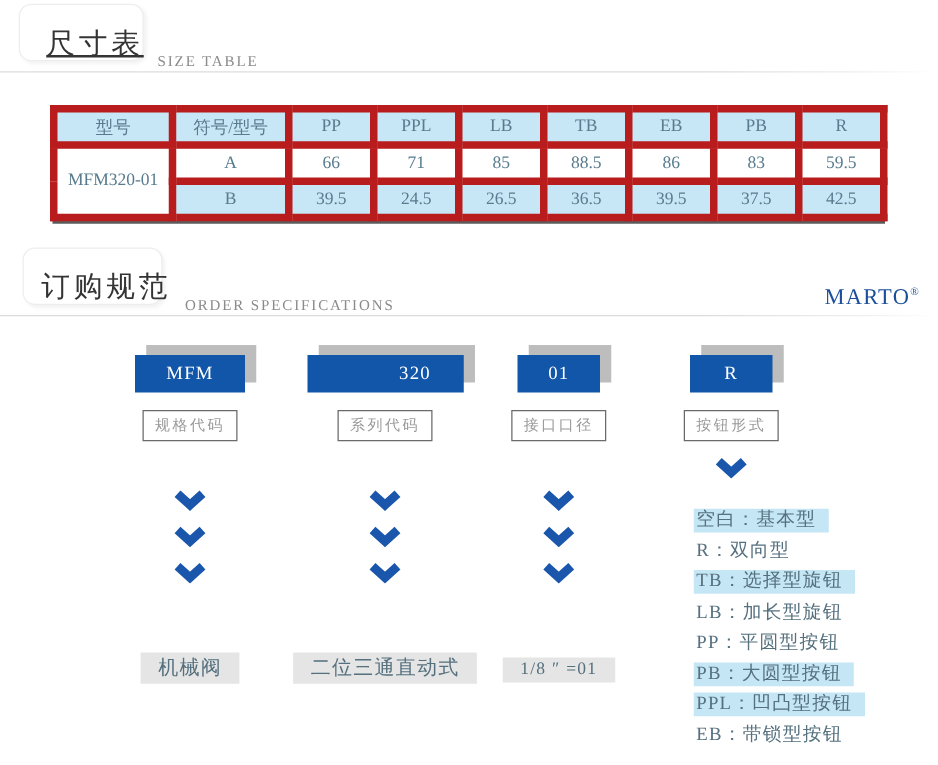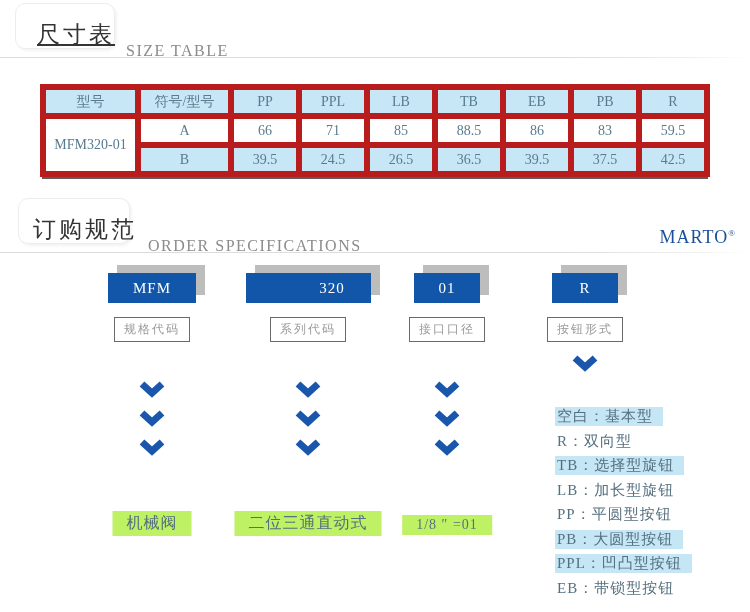--- a/index.html
+++ b/index.html
@@ -8,21 +8,21 @@
 
   
   .tab { position:absolute; border:1px solid #ededed; border-radius:10px;
          box-shadow:2px 2px 3px rgba(0,0,0,0.05); background:#fff; }
   .tab1 { left:15px; top:3px; width:98px; height:44px; }
   .tab2 { left:18px; top:198px; width:110px; height:44px; }
 
   .h-cn { position:absolute; font-size:23px; color:#343434; letter-spacing:3px; white-space:nowrap; }
   .h-cn1 { left:37px; top:19px;text-decoration:underline; }
   .h-cn2 { left:33px; top:214px; }
-  .h-en { position:absolute; font-size:16px; color:#8b8b8b; letter-spacing:1.5px; white-space:nowrap; }
+  .h-en { position:absolute; font-size:12px; color:#8b8b8b; letter-spacing:1.5px; white-space:nowrap; }
   .h-en1 { left:126px; top:42px; }
   .h-en2 { left:148px; top:237px; }
 
   .rule { position:absolute; left:0; width:750px; height:1px;
           background:linear-gradient(to right,#dcdcdc 0%,#dcdcdc 75%,#efefef 92%,#ffffff 100%); }
   .rule1 { top:57px; }
   .rule2 { top:252px; }
 
   .brand { position:absolute; right:14px; top:227px; font-weight:normal; font-size:18px;
            color:#1b4f9b; letter-spacing:1px; white-space:nowrap; }
@@ -31,38 +31,38 @@
   
   table.size { position:absolute; left:40px; top:84px; width:670px; border-collapse:collapse;
                table-layout:fixed; box-shadow:0 4px 0 -2px #5c5c5c; }
   table.size th, table.size td { border:6px solid #b91c1c; text-align:center; font-size:14px;
                color:#587b8e; height:23px; padding:0; font-weight:normal; background:#fff; }
   table.size tr.hdr th { background:#c8e7f6; }
   table.size tr.rb td { background:#c8e7f6; }
   table.size td.model { background:#fff; }
 
   
-  .code-col { position:absolute; top:265px; width:150px; height:281px; }
+  .code-col { position:absolute; top:276px; width:150px; height:281px; }
   .col1 { left:77px; } .col2 { left:233px; } .col3 { left:372px; } .col4 { left:510px; }
 
   .code-box { position:relative; margin:8px auto 0; height:30px; background:#1156a8; color:#fff;
               text-align:center; line-height:30px; font-size:15px; letter-spacing:1px;
               box-shadow:9px -8px 0 0 #bdbdbd; }
   .w88 { width:88px; } .w77 { width:77px;padding-left:48px; } .w66 { width:66px; }
 
   .label-box { position:absolute; top:52px; left:50%; transform:translateX(-50%);
                border:1px solid #6a6a6a; background:#fff; color:#9a9a9a; font-size:12px;
                letter-spacing:2px; padding:3px 9px; white-space:nowrap; }
 
   .arrows { position:absolute; top:116px; left:0; width:100%; text-align:center; }
   .arrows.single { top:90px; }
   .arrows svg { display:block; margin:0 auto 12px; }
 
   .result { position:absolute; top:246px; left:50%; transform:translateX(-50%);
-            background:#bef264; color:#55707e; font-size:16px; padding:2px 14px;
+            background:#e5e5e5; color:#55707e; font-size:16px; padding:2px 14px;
             white-space:nowrap; letter-spacing:1px; }
   .col3 .result { font-size:14px; top:250px; }
 
   
   .type-list { position:absolute; left:527px; top:404px; font-size:15px; color:#55707e; }
   .type-row { height:24.5px; line-height:24.5px; white-space:nowrap;padding-left:28px; }
   .type-row span { padding:1px 10px 2px 2px; letter-spacing:1px; }
   .type-row.hl span { background:#c5e6f5; }
 </style>
 </head>

